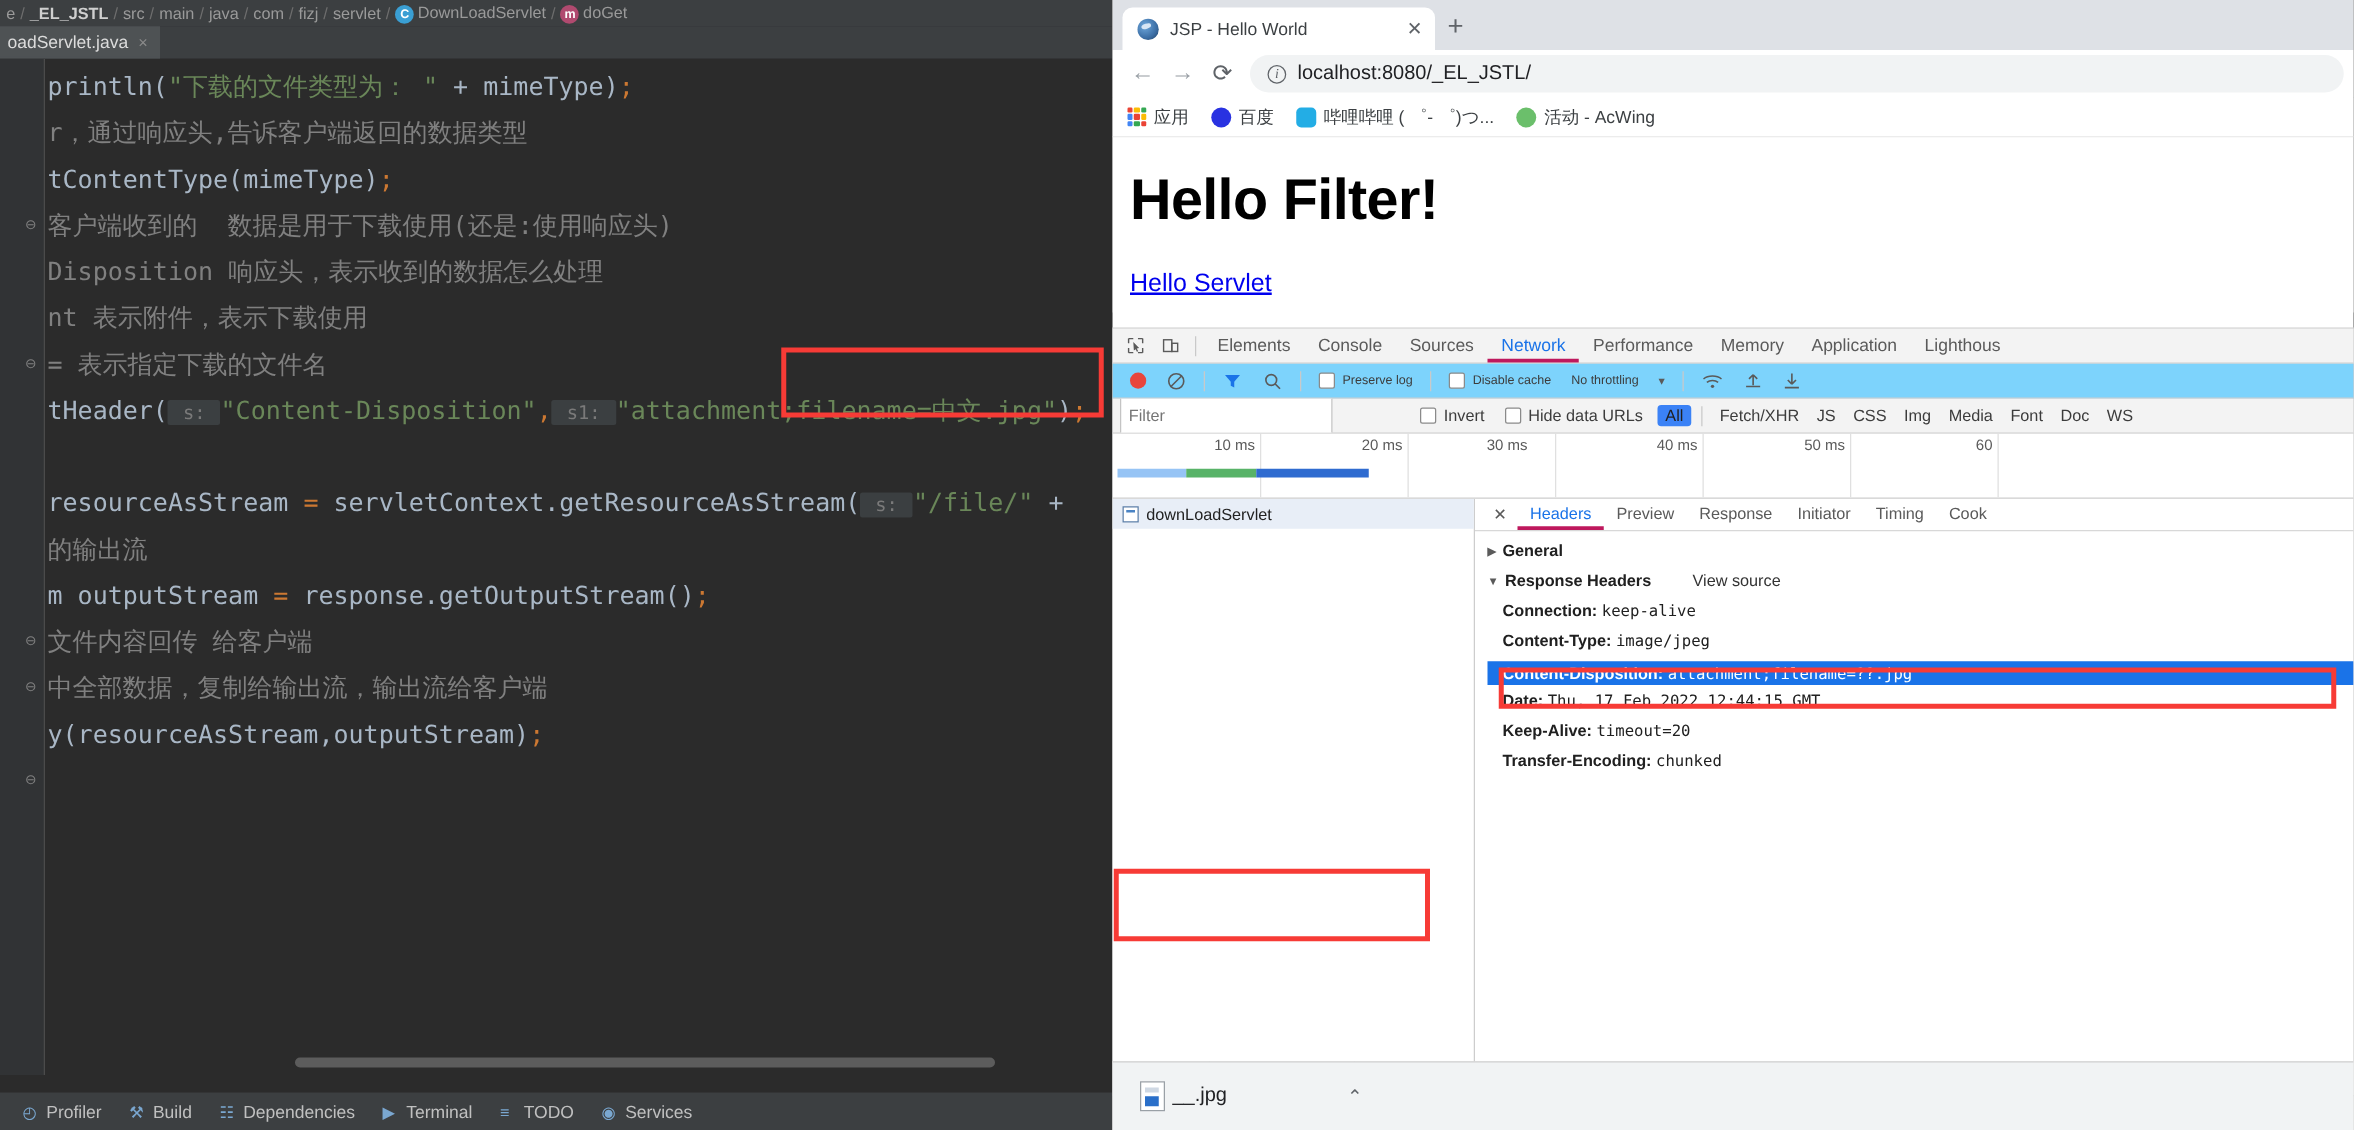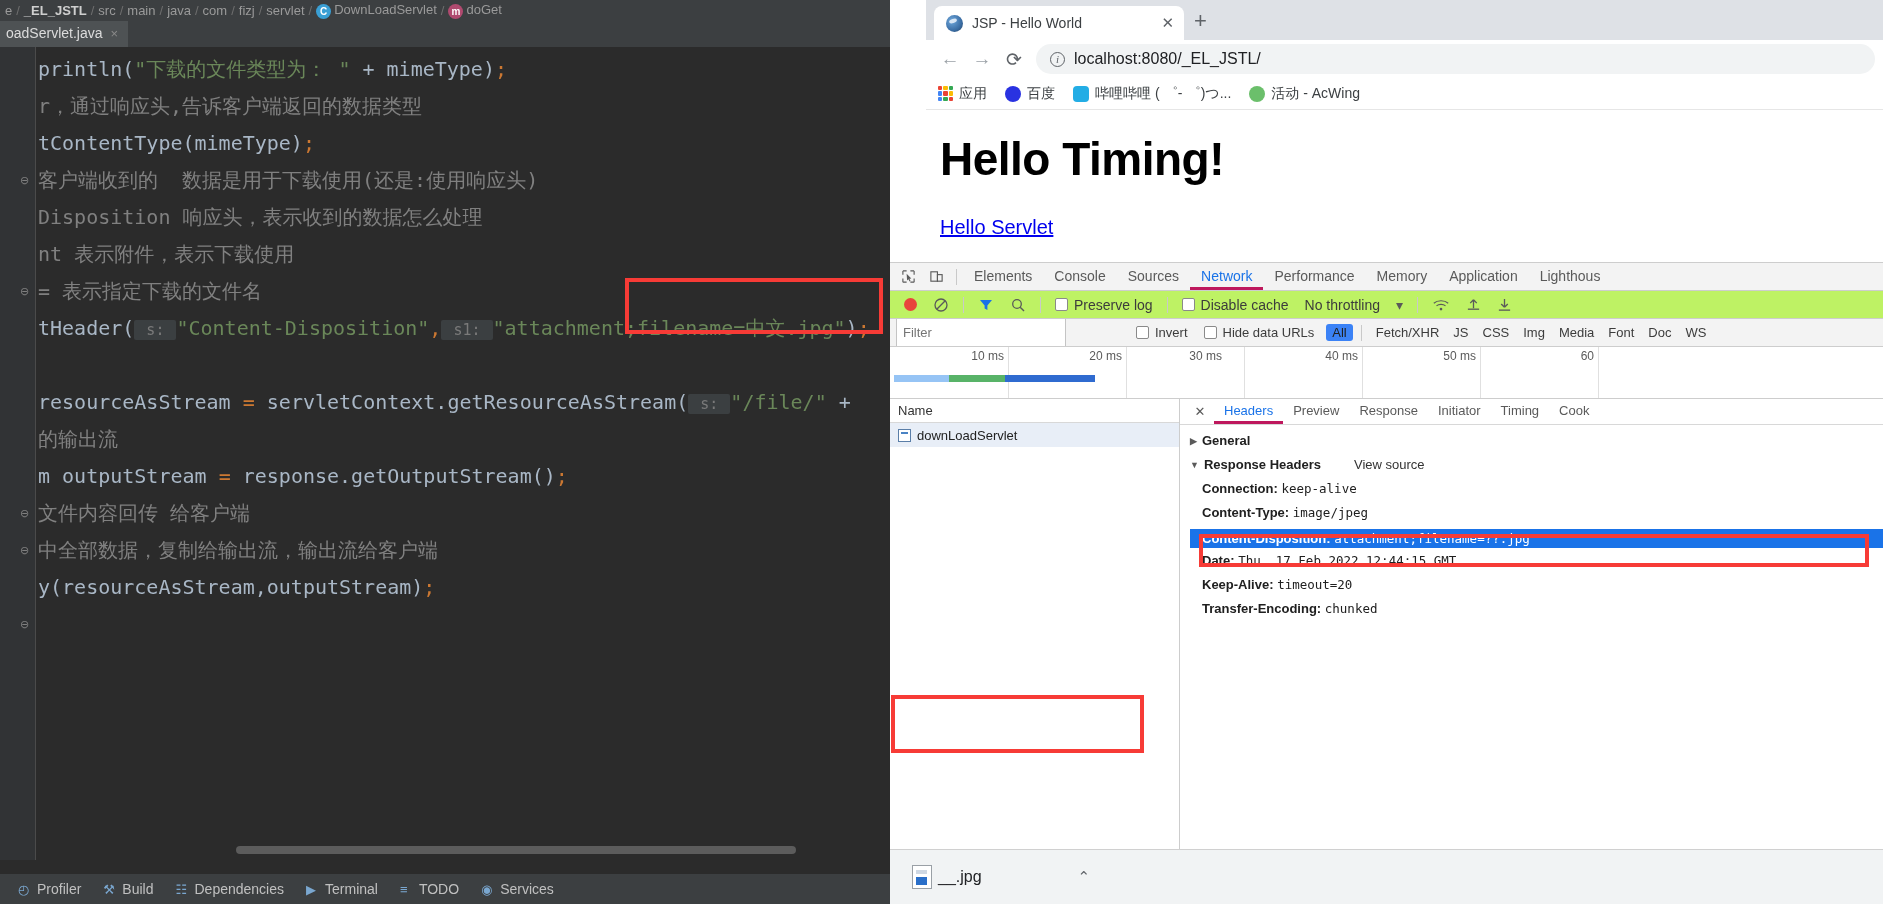--- a/index.html
+++ b/index.html
@@ -78,21 +78,21 @@
   }
   .st-item { display: flex; align-items: center; gap: 5px; white-space: nowrap; }
   .st-ic { width: 14px; height: 14px; display: inline-block; }
 
   
   .redbox { position: absolute; border: 4px solid #f73b36; pointer-events: none; }
 
   
   .browser {
     position: absolute; left: 890px; top: 0; width: 993px; height: 904px;
-    background: #ffffff; overflow: hidden; padding-left: 36px;
+    background: #ffffff; overflow: hidden;
   }
   .chrome-tabstrip {
     height: 40px; background: #dee1e6; display: flex; align-items: flex-end;
     padding-left: 8px;
   }
   .chrome-tab {
     height: 34px; background: #ffffff; border-radius: 8px 8px 0 0;
     display: flex; align-items: center; gap: 9px; padding: 0 10px 0 12px;
     min-width: 250px; font-size: 14px; color: #3c4043;
   }
@@ -159,23 +159,23 @@
     height: 28px; background: #f3f3f3; border-bottom: 1px solid #cdcdcd;
     display: flex; align-items: center; padding-left: 4px; gap: 0;
     font-size: 14px; color: #5a5a5a; white-space: nowrap; overflow: hidden;
   }
   .dt-icbtn { width: 28px; height: 26px; display:flex; align-items:center; justify-content:center; color:#5a5a5a; }
   .dt-sep { width:1px; height:16px; background:#c9c9c9; margin:0 6px; }
   .dt-tab { padding: 0 11px; line-height: 26px; height: 28px; }
   .dt-tab.active { color: #1a73e8; border-bottom: 4px solid #be185d; font-weight: normal; }
 
   .dt-toolbar {
-    height: 28px; background: #bef264; border-bottom: 1px solid #cdcdcd;
+    height: 28px; background: #7dd3fc; border-bottom: 1px solid #cdcdcd;
     display: flex; align-items: center; gap: 0; padding-left: 6px;
-    font-size: 14px; color: #3c3c3c; white-space: nowrap; overflow: hidden;
+    font-size: 10px; color: #3c3c3c; white-space: nowrap; overflow: hidden;
   }
   .rec-dot { width: 13px; height: 13px; border-radius: 50%; background: #e8453c; }
   .ck { width: 13px; height: 13px; border: 1px solid #8a8a8a; border-radius: 2px; background:#fff; display:inline-block; }
   .tb-item { display: flex; align-items: center; gap: 6px; padding: 0 8px; }
 
   .dt-filterbar {
     height: 28px; background: #f3f3f3; border-bottom: 1px solid #cdcdcd;
     display: flex; align-items: center; font-size: 13px; color: #3c3c3c;
     padding-left: 6px; white-space: nowrap; overflow: hidden;
   }
@@ -381,21 +381,21 @@
           <span style="width: 16px; height: 16px; border-radius: 4px; display: inline-block; background: rgb(35, 173, 229);"></span>
           <span>哔哩哔哩 ( ゜- ゜)つ...</span>
         </div>
         <div class="bm">
           <span style="width: 16px; height: 16px; border-radius: 50%; display: inline-block; background: rgb(107, 191, 107);"></span>
           <span>活动 - AcWing</span>
         </div>
       </div>
 
     <div class="page">
-      <h1>Hello Timing!</h1>
+      <h1>Hello Filter!</h1>
       <a class="servlet-link" href="#">Hello Servlet</a>
     </div>
 
     <div class="devtools">
 
       <div class="dt-tabbar">
         <div class="dt-icbtn">
           <svg width="15" height="15" viewBox="0 0 16 16">
               <path d="M2 2h4M2 2v4M14 2h-4M14 2v4M2 14h4M2 14v-4M14 14h-4M14 14v-4" stroke="#5a5a5a" fill="none" stroke-width="1.2"></path>
               <path d="M6 5l5 5-2 .4 1.2 2.3-1.1.6L8 11l-1.5 1.2z" fill="#5a5a5a"></path>
@@ -515,21 +515,20 @@
           <div class="tl-label" style="left: 590px;">50 ms</div>
           <div class="tl-tick" style="left: 708px;"></div>
           <div class="tl-label" style="left: 708px;">60</div>
           <div class="tl-bar" style="left: 4px; width: 55px; top: 28px; background: rgb(150, 196, 245); height: 7px;"></div>
           <div class="tl-bar" style="left: 59px; width: 56px; top: 28px; background: rgb(88, 179, 104); height: 7px;"></div>
           <div class="tl-bar" style="left: 115px; width: 90px; top: 28px; background: rgb(47, 107, 208); height: 7px;"></div>
         </div>
 
       <div class="dt-body">
         <div class="req-list">
-          <div class="req-head">Name</div>
           <div class="req-row">
             <span class="doc-ic"></span>
             <span>downLoadServlet</span>
           </div>
           <div class="req-footer" id="reqfooter">
               <span>1 requests</span>
               <span>205 B transferred</span>
               <span>0 B resources</span>
             </div>
         </div>

